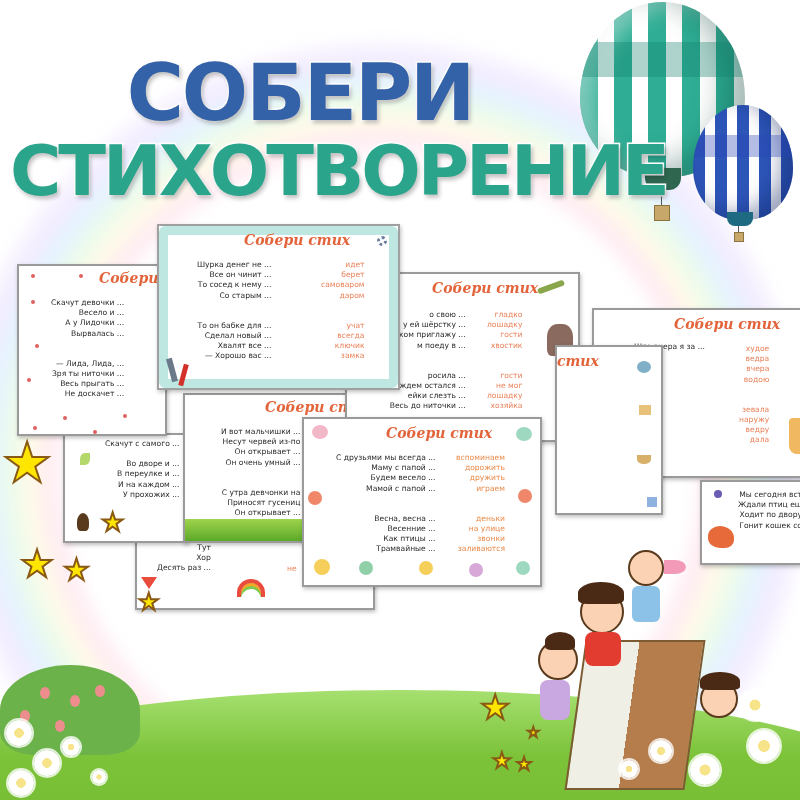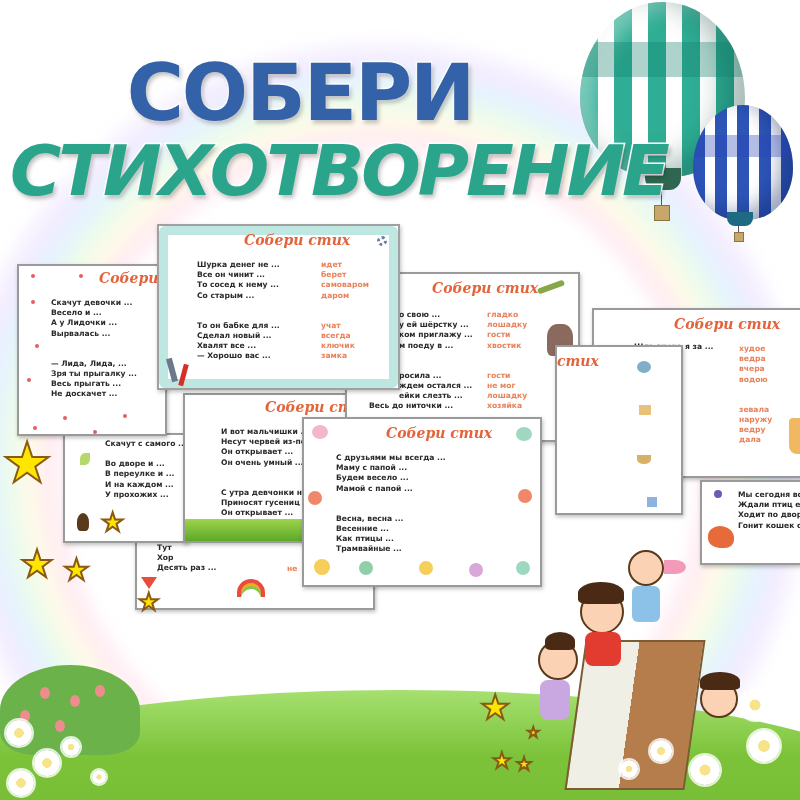--- a/index.html
+++ b/index.html
@@ -24,21 +24,21 @@
   }
   .title1, .title2 {
     position: absolute; left: 0; width: 600px; text-align: center;
     font-family: "DejaVu Sans", sans-serif; font-weight: bold;
     letter-spacing: -2px;
     -webkit-text-stroke: 3px #ffffff;
     paint-order: stroke fill;
     text-shadow: 2px 3px 4px rgba(0,0,0,0.25);
   }
   .title1 { top: 48px; font-size: 78px; color: #3462a8; }
-  .title2 { top: 130px; font-size: 70px; color: #2aa58b; left: 10px; width: 610px; letter-spacing: -3px; font-style: italic; }
+  .title2 { top: 130px; font-size: 70px; color: #2aa58b; left: 10px; width: 610px; letter-spacing: -3px; }
 
   
   .balloon { position: absolute; border-radius: 50% 50% 45% 45% / 55% 55% 45% 45%; overflow: hidden; }
   .b1 { left: 580px; top: 2px; width: 165px; height: 175px;
     background: repeating-linear-gradient(90deg, #2fae95 0 18px, #ffffff 18px 34px);
     box-shadow: inset -20px -10px 30px rgba(0,60,50,0.35), inset 15px 5px 20px rgba(255,255,255,0.4);
   }
   .b1::after { content:""; position:absolute; left:0; right:0; top:40px; height:35px; background: rgba(20,130,110,0.35); }
   .b2 { left: 693px; top: 105px; width: 100px; height: 115px;
     background: repeating-linear-gradient(90deg, #2d55b8 0 12px, #ffffff 12px 22px);
@@ -66,21 +66,21 @@
     position: absolute; background: #ffffff;
     border: 2px solid #9a9a9a;
     box-shadow: 1px 2px 4px rgba(0,0,0,0.25);
     overflow: hidden;
     font-family: "DejaVu Sans", sans-serif;
   }
   .card .ctitle {
     position: absolute; font-family: "DejaVu Serif", serif; font-style: italic; font-weight: bold;
     color: #e3643a; font-size: 14px; white-space: nowrap;
   }
-  .card .left, .card .right { position: absolute; font-size: 7.6px; line-height: 10.2px; font-weight: bold; white-space: nowrap; }
+  .card .left, .card .right { position: absolute; font-size: 7.6px; line-height: 10.2px; font-weight: normal; white-space: nowrap; text-align: right; }
   .card .left { color: #2a2a2a; }
   .card .right { color: #e9825a; }
   .card .line { display:block; }
   .card .gap { display:block; height: 10px; }
 
   .mint { background: #ffffff; border-color: #a0a0a0; }
   .mint::before {
     content:""; position:absolute; inset:0;
     border: 9px solid #bfe7e1; border-radius: 6px;
   }
@@ -161,21 +161,21 @@
   <span class="dotdeco" style="left:14px;top:160px"></span>
   <span class="dotdeco" style="left:74px;top:164px"></span>
   <div class="left" style="left:32px;top:32px;">
     <span class="line">Скачут девочки ...</span>
     <span class="line">Весело и ...</span>
     <span class="line">А у Лидочки ...</span>
     <span class="line">Вырвалась ...</span>
     <span class="gap"></span>
     <span class="gap"></span>
     <span class="line">— Лида, Лида, ...</span>
-    <span class="line">Зря ты прыгалку ...</span>
+    <span class="line">Зря ты ниточки ...</span>
     <span class="line">Весь прыгать ...</span>
     <span class="line">Не доскачет ...</span>
   </div>
 </div>
 
 <div class="card" style="left:183px;top:393px;width:195px;height:150px;">
   <div class="ctitle" style="left:80px;top:4px;">Собери стих</div>
   <div class="left" style="left:36px;top:32px;">
     <span class="line">И вот мальчишки ...</span>
     <span class="line">Несут червей из-по</span>
@@ -245,21 +245,21 @@
   <div class="deco" style="left:12px;top:8px;width:8px;height:8px;border-radius:50%;background:#6b5bb5;"></div>
   <div class="left" style="left:36px;top:8px;">
     <span class="line">Мы сегодня вст</span>
     <span class="line">Ждали птиц ещ</span>
     <span class="line">Ходит по двору</span>
     <span class="line">Гонит кошек со</span>
   </div>
   <div class="deco" style="left:6px;top:44px;width:26px;height:22px;background:#e76a3a;border-radius:50% 60% 40% 50%;"></div>
 </div>
 
-<div class="card" style="left:555px;top:345px;width:128px;height:170px;">
+<div class="card" style="left:555px;top:345px;width:108px;height:170px;">
   <div class="ctitle" style="left:0px;top:6px;">стих</div>
   <div class="deco" style="left:80px;top:14px;width:14px;height:12px;background:#7fb0c8;border-radius:50%;"></div>
   <div class="deco" style="left:82px;top:58px;width:12px;height:10px;background:#e8c27a;"></div>
   <div class="deco" style="left:80px;top:108px;width:14px;height:9px;background:#d9b06a;border-radius:0 0 50% 50%;"></div>
   <div class="deco" style="left:90px;top:150px;width:10px;height:10px;background:#8fb3e0;"></div>
 </div>
 
 <div class="card mint" style="left:157px;top:224px;width:243px;height:166px;">
   <div class="ctitle" style="left:85px;top:6px;">Собери стих</div>
   <div class="deco" style="left:218px;top:10px;width:10px;height:10px;border-radius:50%;border:3px dotted #6b7fa0;"></div>
@@ -297,20 +297,32 @@
     <span class="line">С друзьями мы всегда ...</span>
     <span class="line">Маму с папой ...</span>
     <span class="line">Будем весело ...</span>
     <span class="line">Мамой с папой ...</span>
     <span class="gap"></span>
     <span class="gap"></span>
     <span class="line">Весна, весна ...</span>
     <span class="line">Весенние ...</span>
     <span class="line">Как птицы ...</span>
     <span class="line">Трамвайные ...</span>
+  </div>
+  <div class="right" style="left:152px;top:34px;color:#e98a4a;">
+    <span class="line">вспоминаем</span>
+    <span class="line">дорожить</span>
+    <span class="line">дружить</span>
+    <span class="line">играем</span>
+    <span class="gap"></span>
+    <span class="gap"></span>
+    <span class="line">деньки</span>
+    <span class="line">на улице</span>
+    <span class="line">звонки</span>
+    <span class="line">заливаются</span>
   </div>
   <div class="deco" style="left:8px;top:6px;width:16px;height:14px;background:#f2b8c8;border-radius:50%;"></div>
   <div class="deco" style="left:212px;top:8px;width:16px;height:14px;background:#9fd8c0;border-radius:50%;"></div>
   <div class="deco" style="left:4px;top:72px;width:14px;height:14px;background:#f0866a;border-radius:50%;"></div>
   <div class="deco" style="left:214px;top:70px;width:14px;height:14px;background:#f0866a;border-radius:50%;"></div>
   <div class="deco" style="left:10px;top:140px;width:16px;height:16px;background:#f5cf5a;border-radius:50%;"></div>
   <div class="deco" style="left:55px;top:142px;width:14px;height:14px;background:#8fd0a8;border-radius:50%;"></div>
   <div class="deco" style="left:115px;top:142px;width:14px;height:14px;background:#f5cf5a;border-radius:50%;"></div>
   <div class="deco" style="left:165px;top:144px;width:14px;height:14px;background:#d7a8d8;border-radius:50%;"></div>
   <div class="deco" style="left:212px;top:142px;width:14px;height:14px;background:#9fd8c0;border-radius:50%;"></div>

